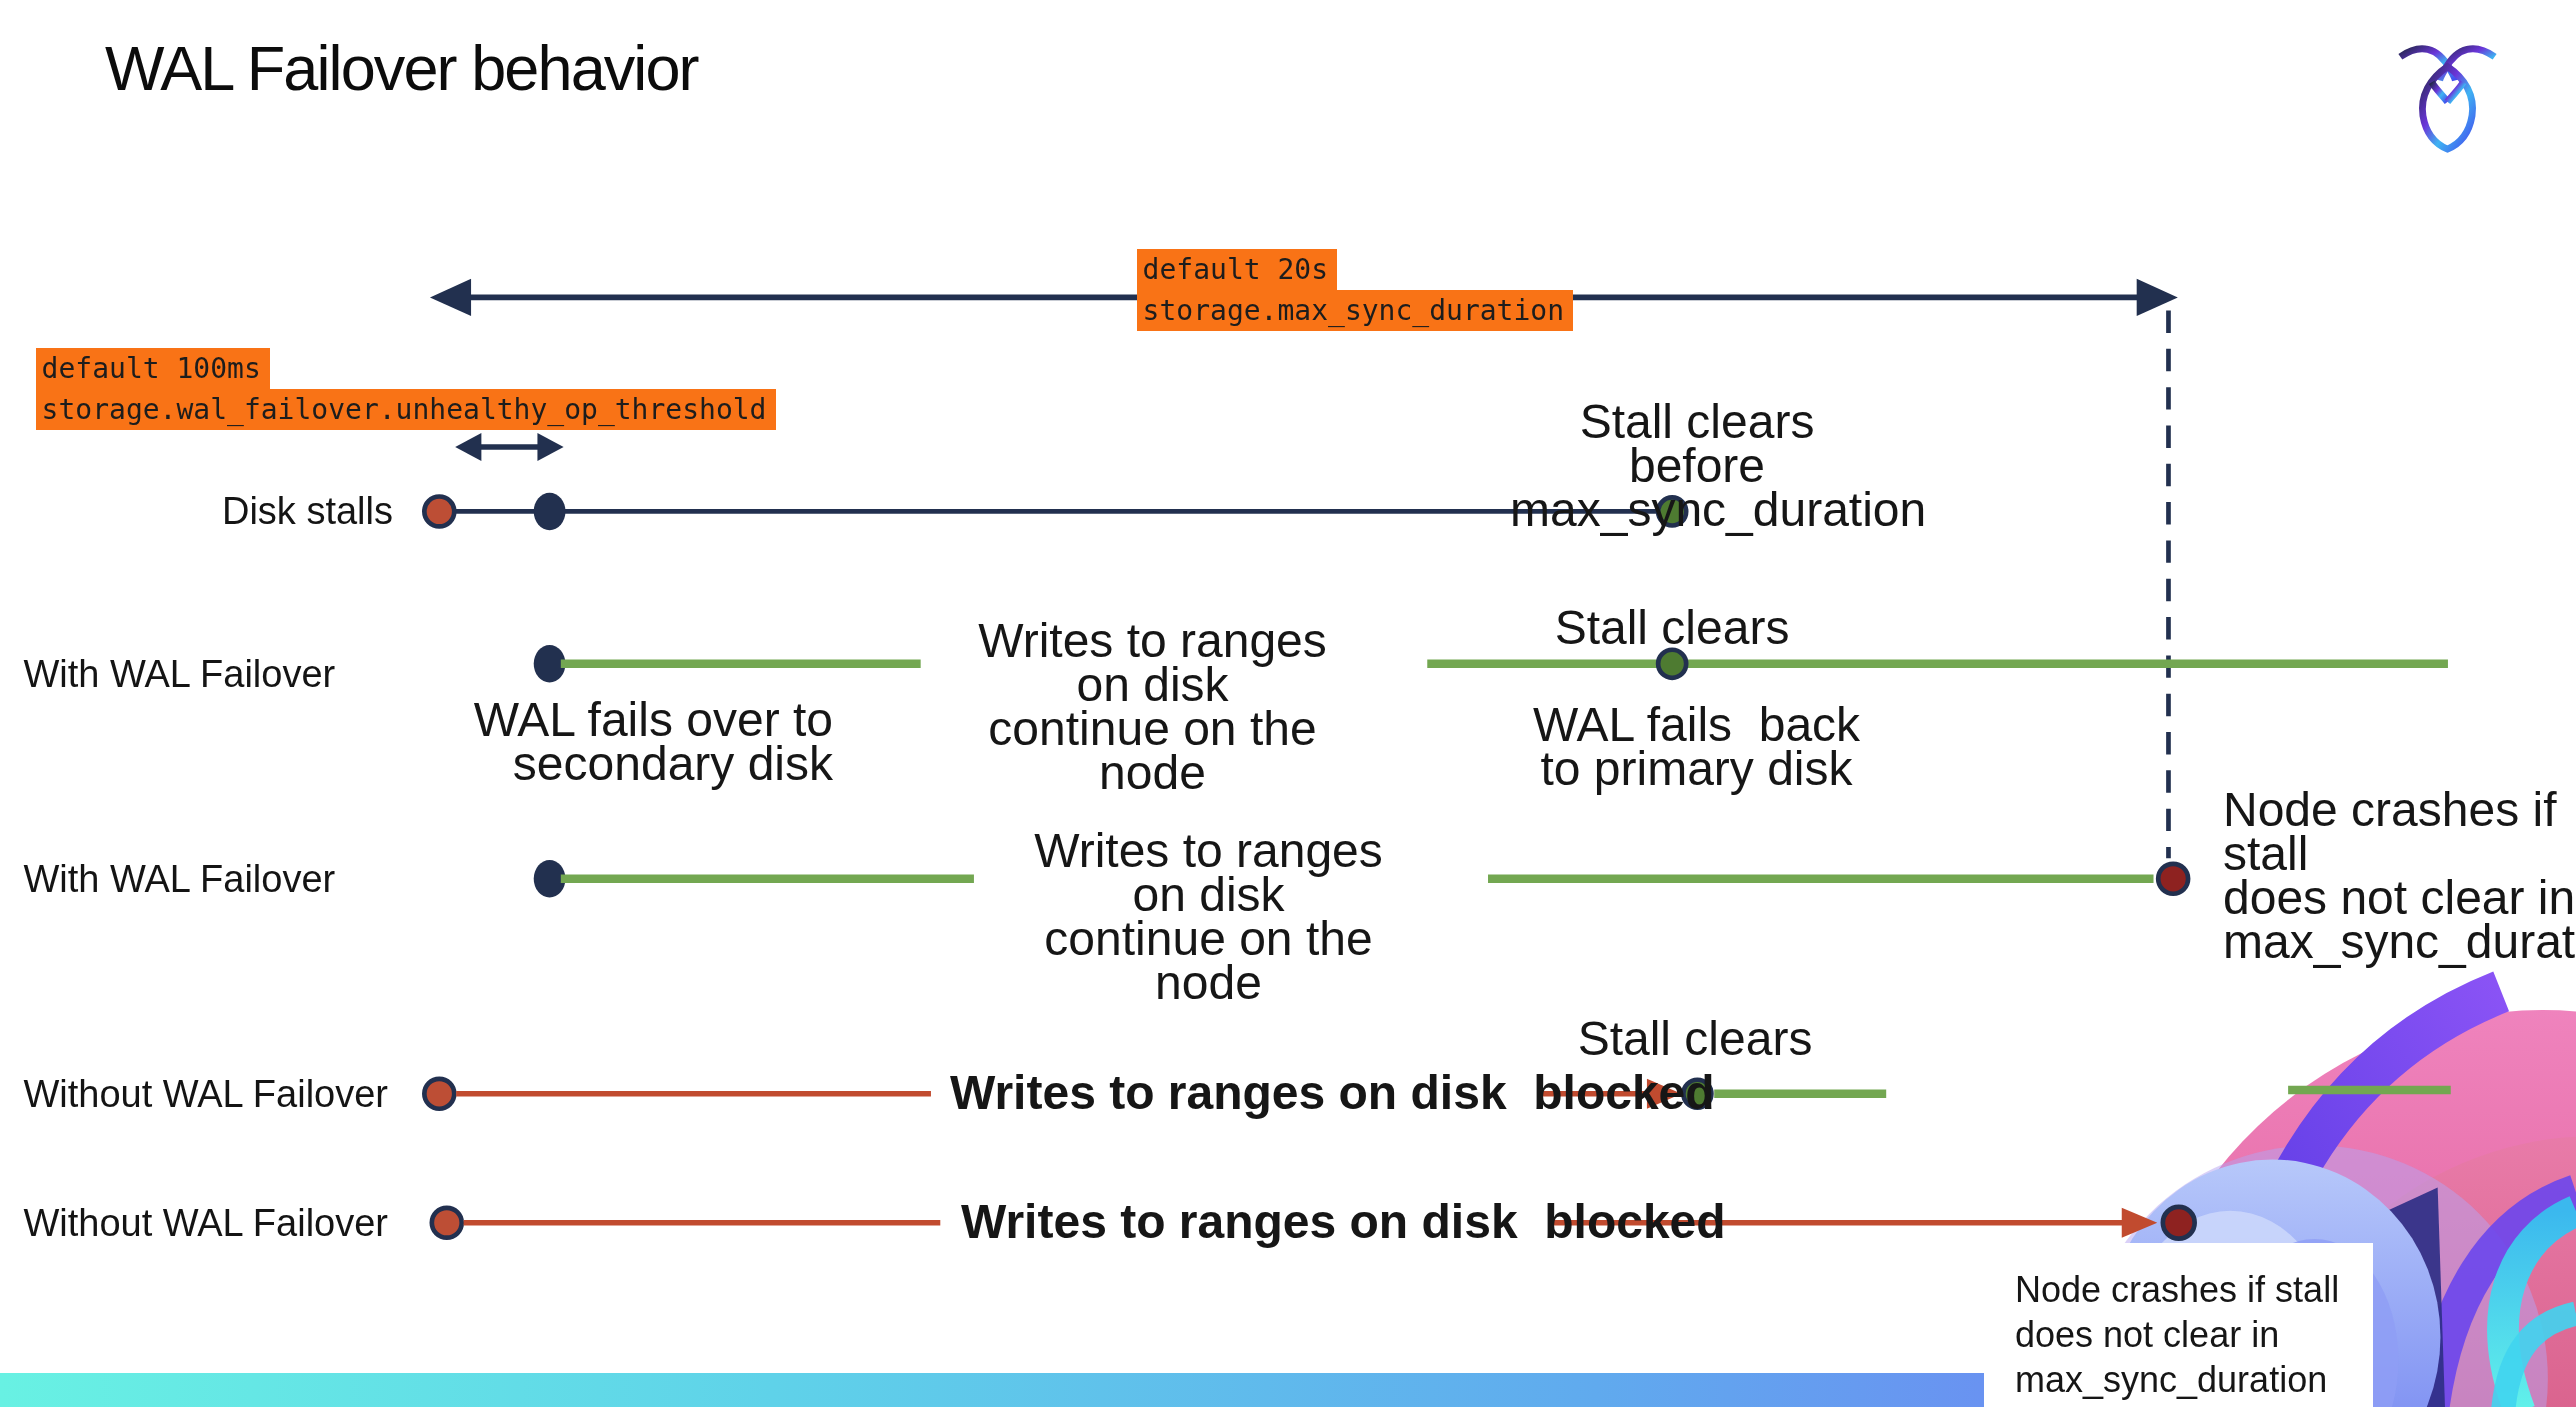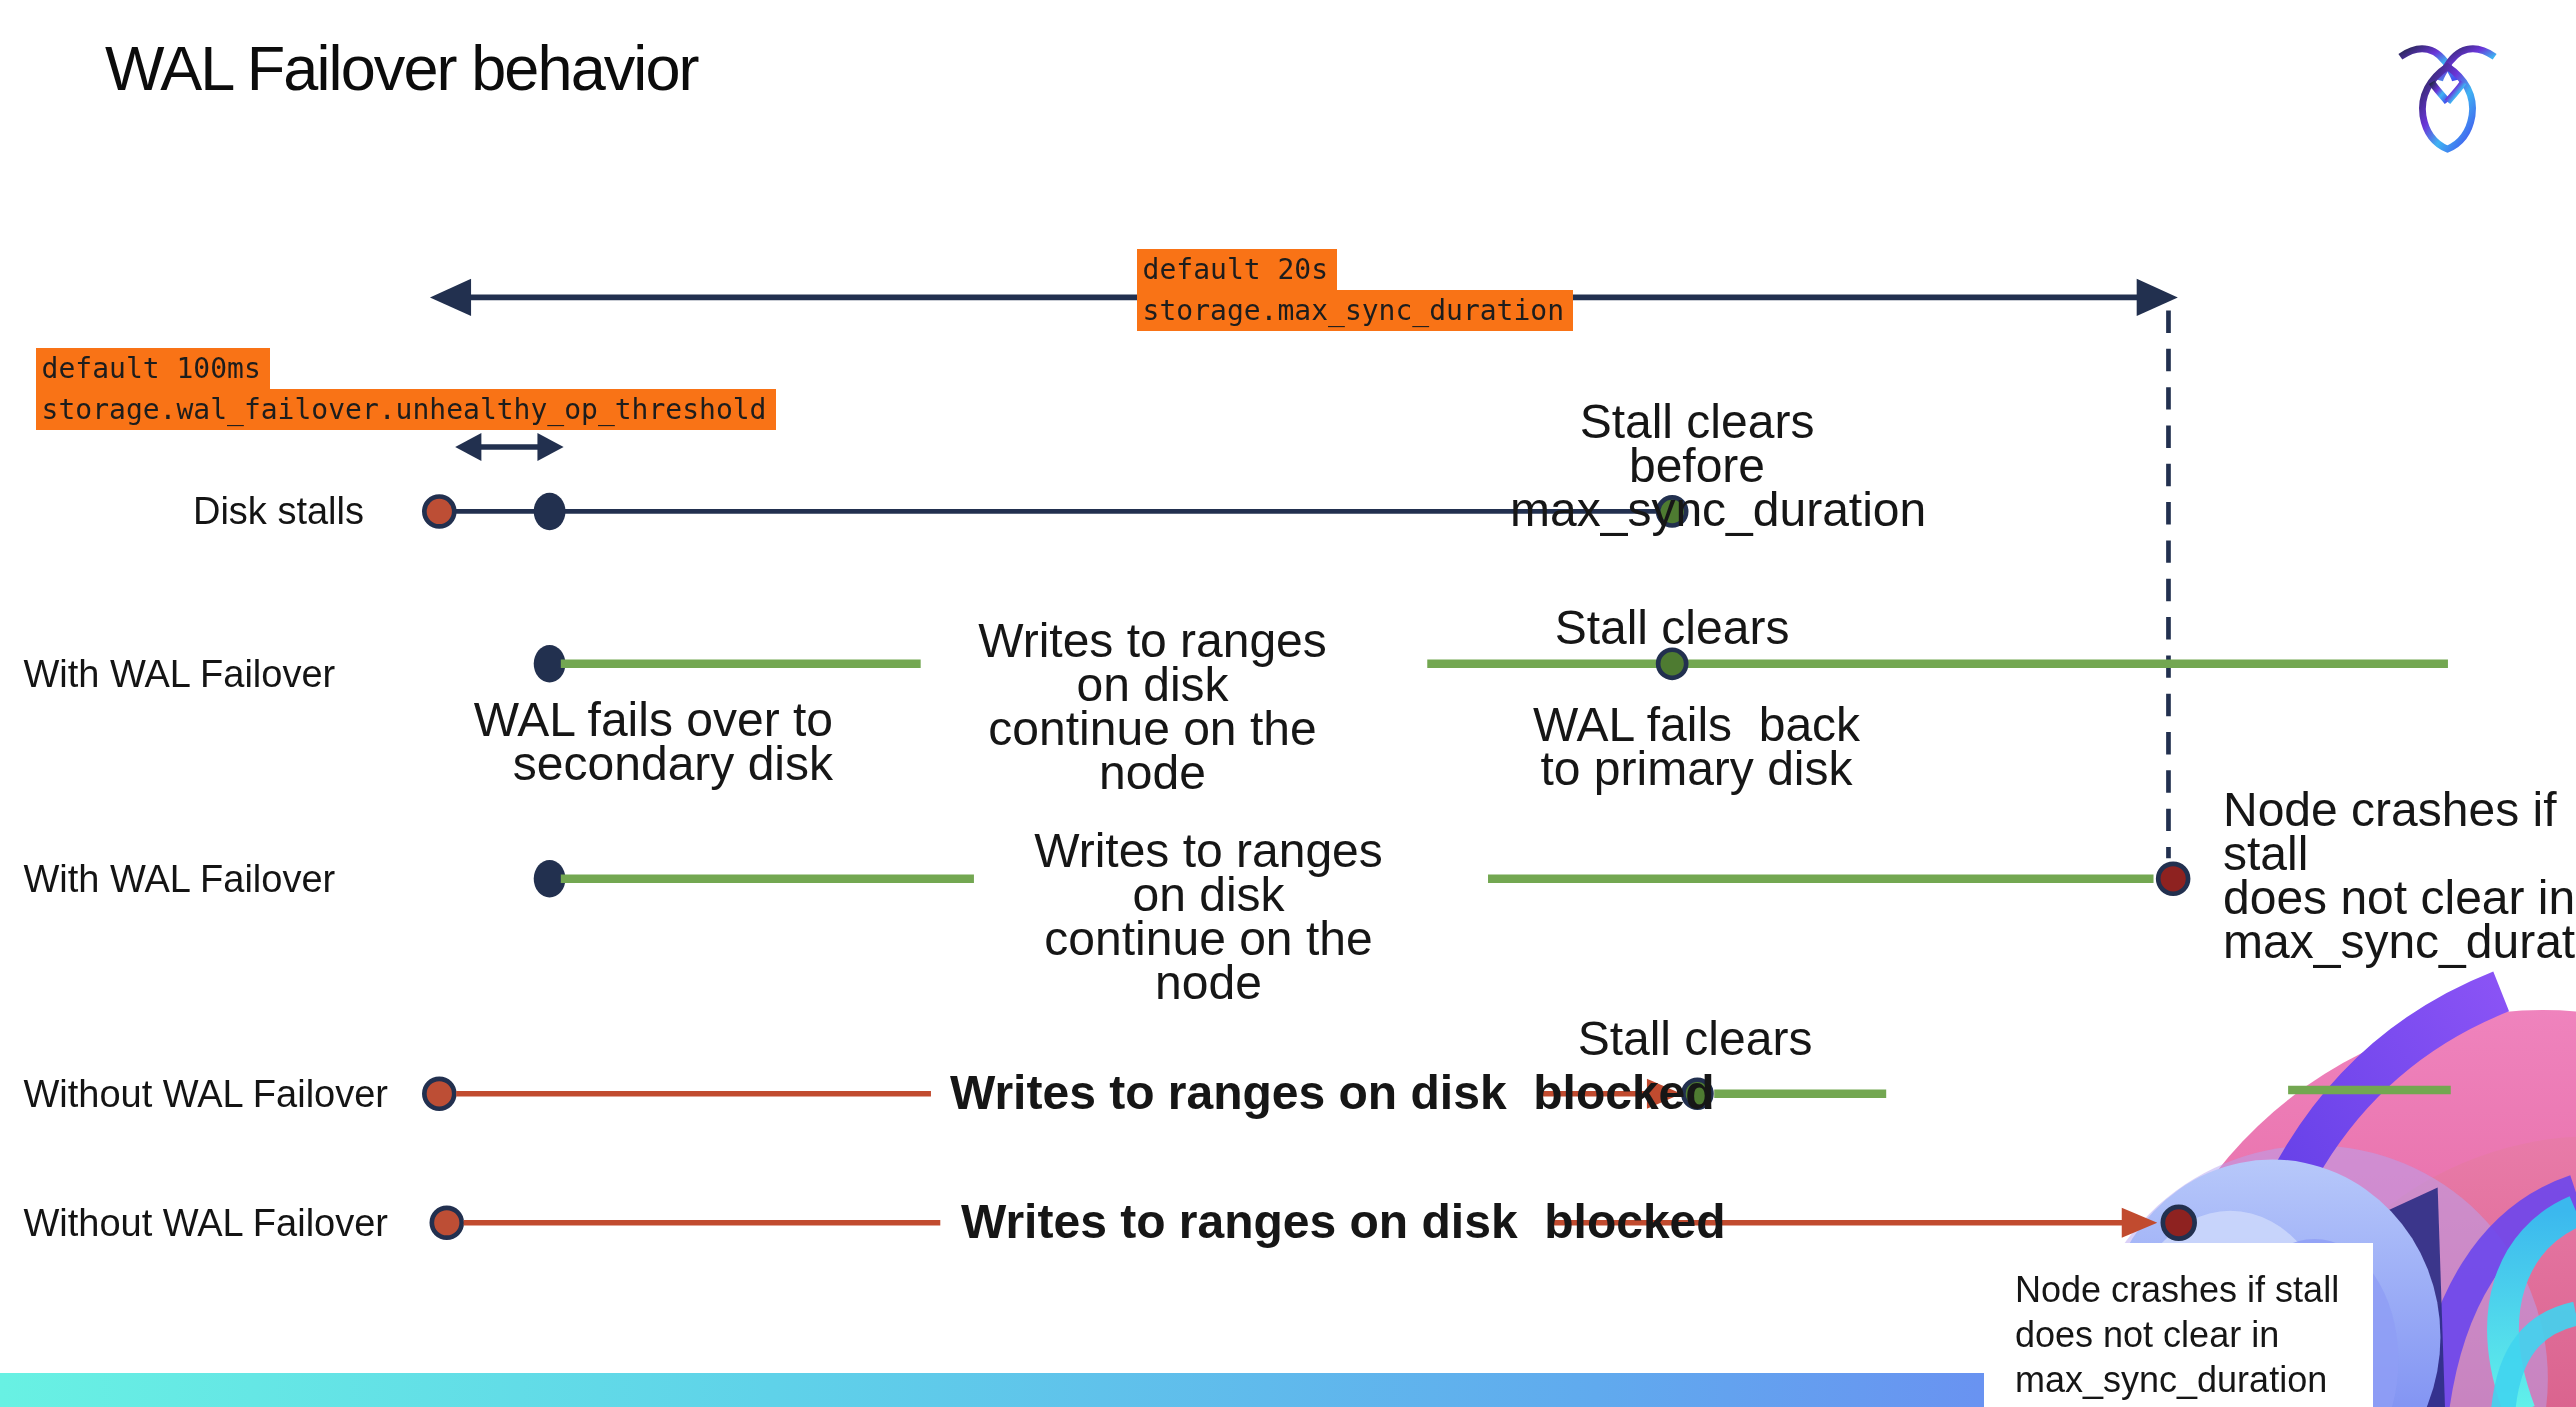--- a/index.html
+++ b/index.html
@@ -153,21 +153,21 @@
 
   <div class="code-label" style="left:1137px;top:249px;">
     <span>default 20s</span>
     <span>storage.max_sync_duration</span>
   </div>
   <div class="code-label" style="left:36px;top:348px;">
     <span>default 100ms</span>
     <span>storage.wal_failover.unhealthy_op_threshold</span>
   </div>
 
-  <div class="rowlabel" style="left:164px;top:488px;width:229px;text-align:center;">Disk stalls</div>
+  <div class="rowlabel" style="left:164px;top:488px;width:229px;text-align:right;">Disk stalls</div>
   <div class="rowlabel" style="left:23.4px;top:651px;">With WAL Failover</div>
   <div class="rowlabel" style="left:23.4px;top:856px;">With WAL Failover</div>
   <div class="rowlabel" style="left:23.4px;top:1071px;">Without WAL Failover</div>
   <div class="rowlabel" style="left:23.4px;top:1200px;">Without WAL Failover</div>
 
   <div class="ann" style="left:1510px;top:400px;width:374px;">Stall clears before
 max_sync_duration</div>
   <div class="ann" style="left:422px;top:698px;width:411px;text-align:right;">WAL fails over to
 secondary disk</div>
   <div class="ann" style="left:947px;top:619px;width:411px;">Writes to ranges on disk

